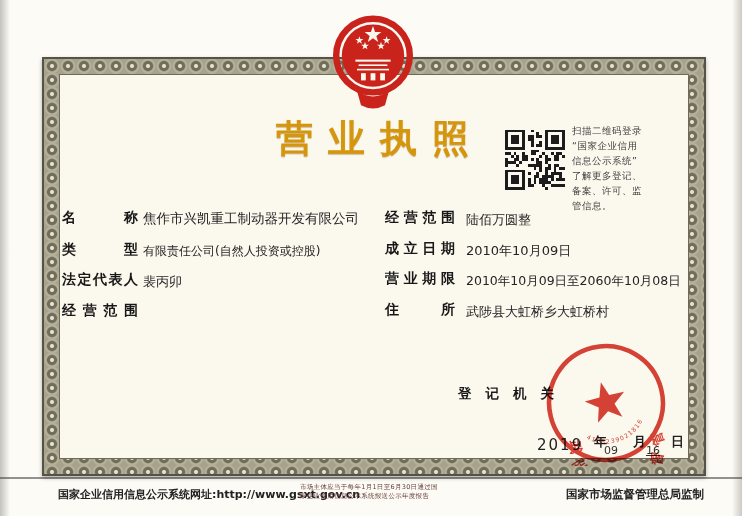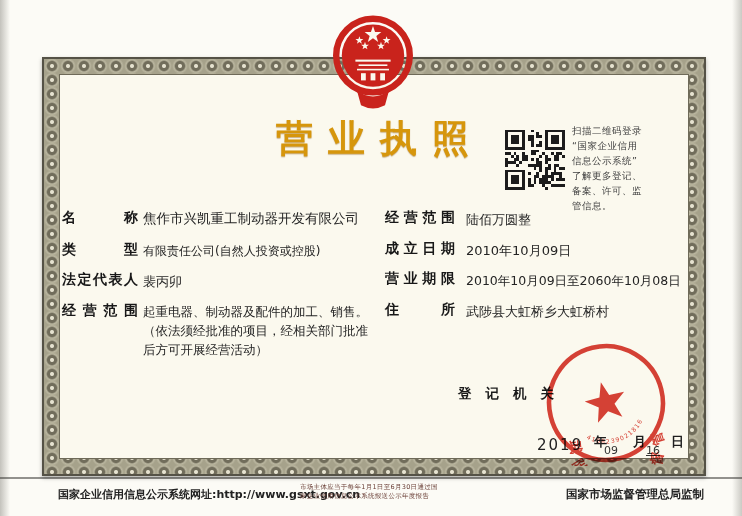--- a/index.html
+++ b/index.html
@@ -245,23 +245,20 @@
   <span class="flabel lw" style="top:209px">名称</span>
   <span class="fvalue lv" style="top:209px;font-size:13.5px">焦作市兴凯重工制动器开发有限公司</span>
 
   <span class="flabel lw" style="top:241px">类型</span>
   <span class="fvalue lv" style="top:242px;font-size:12px">有限责任公司(自然人投资或控股)</span>
 
   <span class="flabel lw" style="top:271px">法定代表人</span>
   <span class="fvalue lv" style="top:272px">裴丙卯</span>
 
   <span class="flabel lw" style="top:302px">经营范围</span>
-  <span class="fvalue lv" style="top:302px;font-size:12.5px">起重电器、制动器及配件的加工、销售。
-（依法须经批准的项目，经相关部门批准
-后方可开展经营活动）</span>
 
   <span class="flabel rw" style="top:209px">经营范围</span>
   <span class="fvalue rv" style="top:210px">陆佰万圆整</span>
 
   <span class="flabel rw" style="top:240px">成立日期</span>
   <span class="fvalue rv" style="top:241px">2010年10月09日</span>
 
   <span class="flabel rw" style="top:270px">营业期限</span>
   <span class="fvalue rv" style="top:271px;font-size:12.5px">2010年10月09日至2060年10月08日</span>
 

